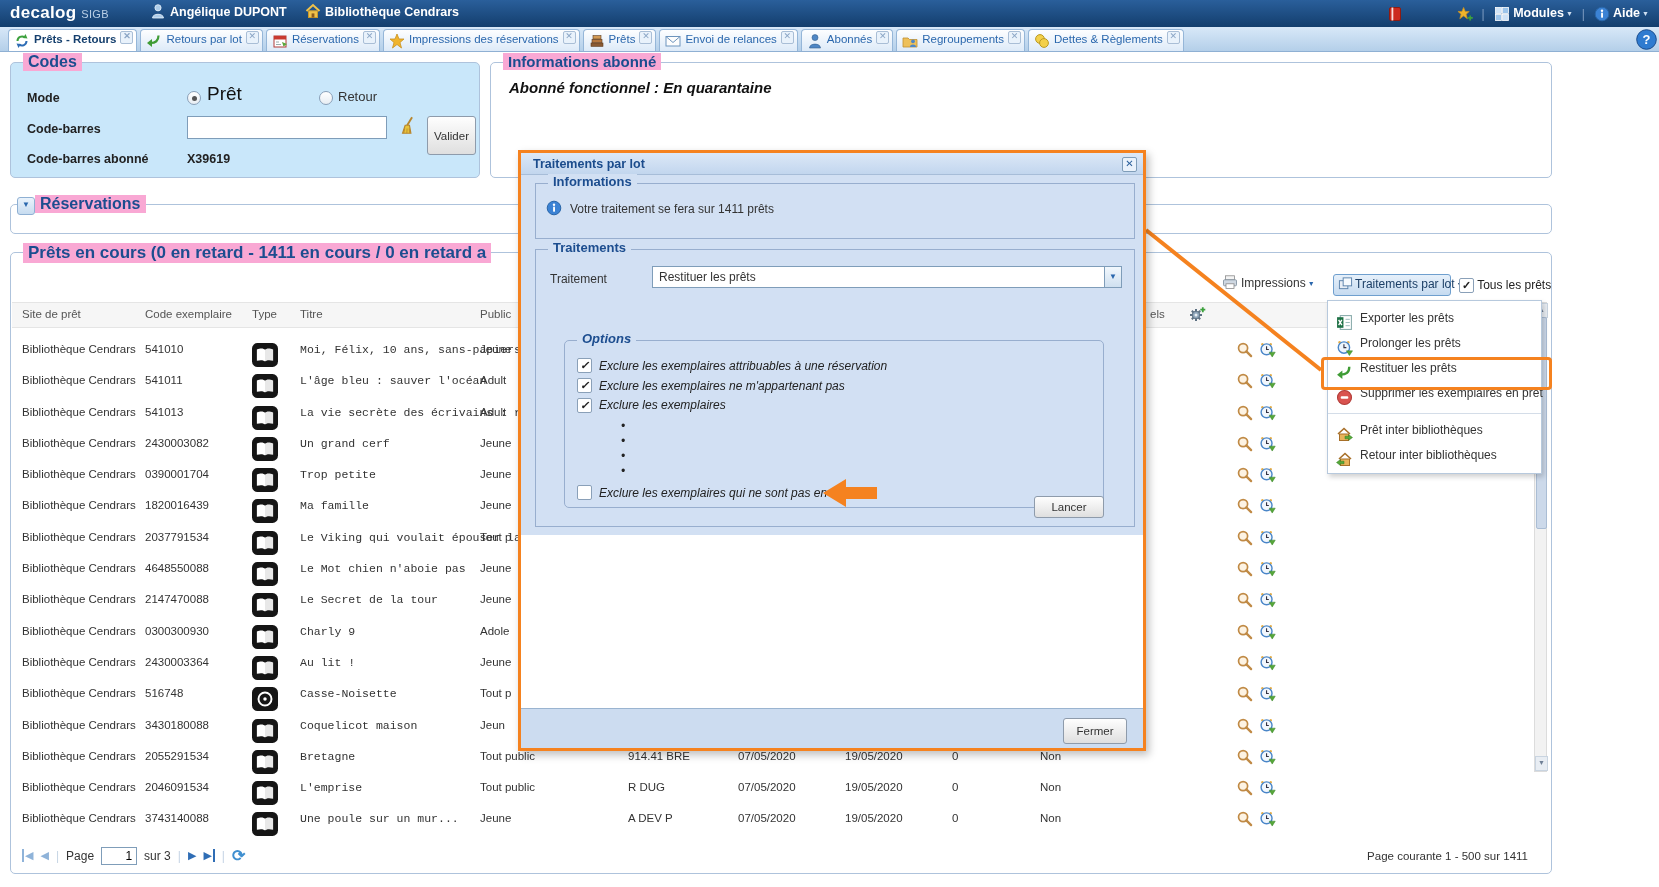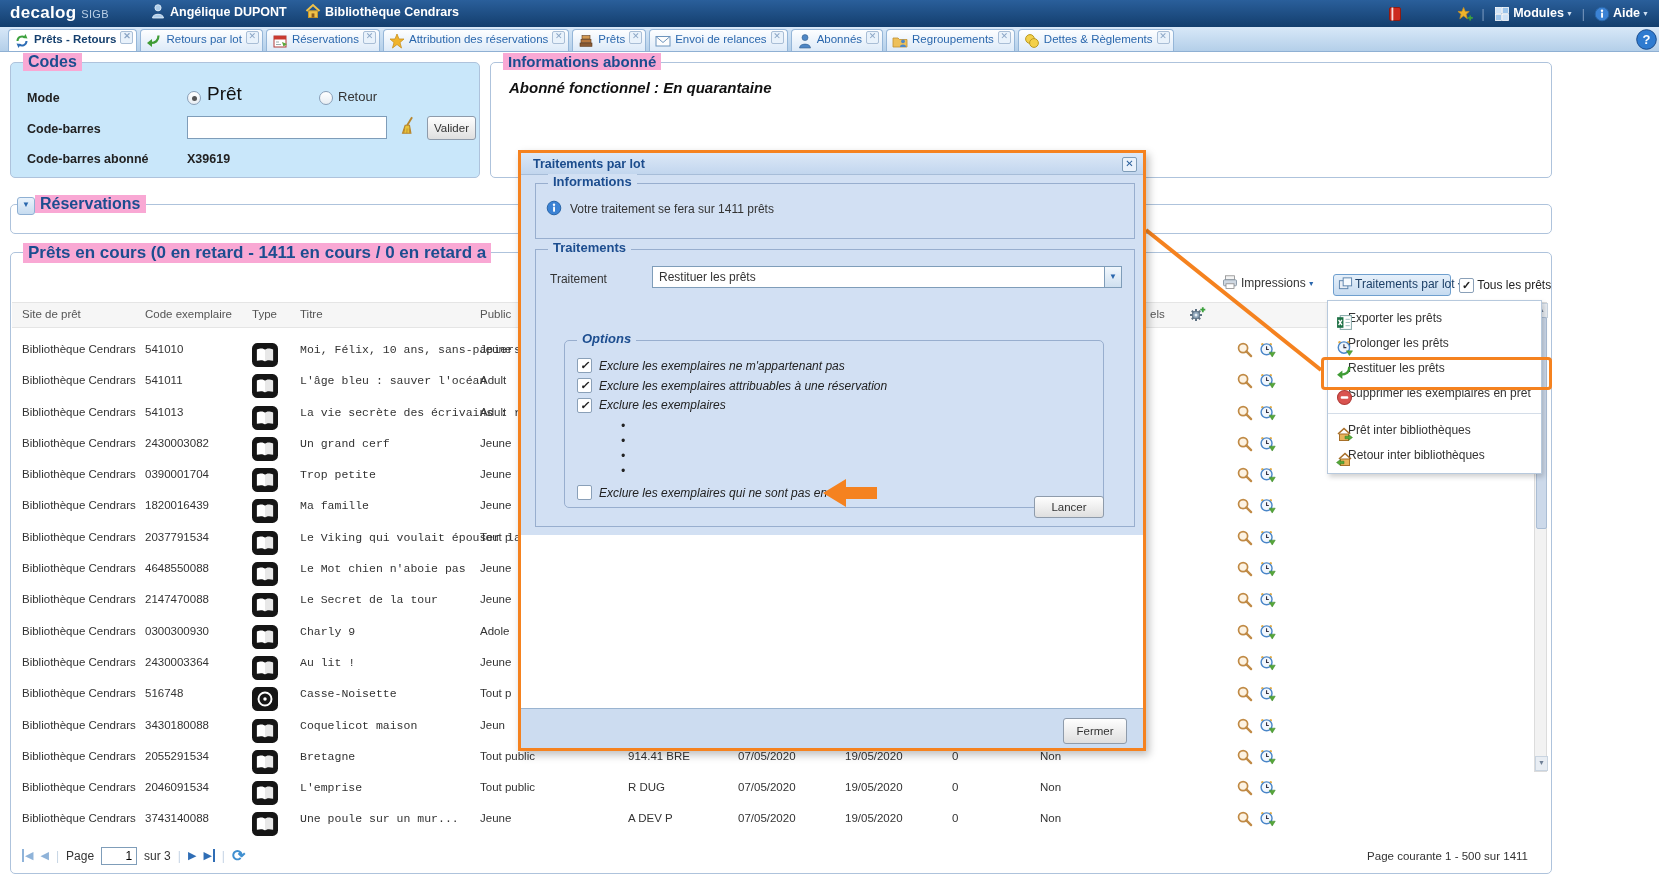--- a/index.html
+++ b/index.html
@@ -116,21 +116,21 @@
   .vscroll{position:absolute;left:1534px;top:302px;width:13px;height:470px;background:#f2f2f2;
            border:1px solid #dcdcdc;box-sizing:border-box;}
   .vthumb{position:absolute;left:1px;top:14px;width:9px;height:210px;background:#ccd9ea;
           border:1px solid #aabdd4;border-radius:2px;}
   .varr{position:absolute;left:0;width:11px;height:13px;background:#e8edf3;border:1px solid #c9d4e0;
         font-size:7px;color:#708096;text-align:center;line-height:12px;cursor:pointer;}
 
   
   .menu{position:absolute;left:1327px;top:300px;width:213px;background:#fff;
         border:1px solid #b7c9dd;box-shadow:2px 3px 5px rgba(0,0,0,.18);padding:5px 0;z-index:30;}
-  .mitem{position:relative;height:25px;line-height:25px;padding-left:20px;font-size:12px;
+  .mitem{position:relative;height:25px;line-height:25px;padding-left:32px;font-size:12px;
          color:#333;cursor:pointer;white-space:nowrap;}
   .mitem.sep_above{border-top:1px solid #d4dde8;margin-top:7px;padding-top:4px;height:25px;}
   .mitem .micon{position:absolute;left:8px;top:4px;width:17px;height:17px;}
   .mitem.sep_above .micon{top:8px;}
   .mitem .micon svg{width:17px;height:17px;}
   .orange-box{position:absolute;left:1321px;top:357px;width:225px;height:27px;
               border:3px solid #f5821f;border-radius:4px;z-index:36;pointer-events:none;}
   .connector{position:absolute;left:0;top:0;width:1659px;height:887px;z-index:28;pointer-events:none;}
 
   
@@ -366,21 +366,21 @@
   </span><span class="tab">
     <span class="ticon"><svg class="ic">
             <use href="#sym-calendar"></use>
           </svg></span>
     <span>Réservations</span>
     <span class="tclose">✕</span>
   </span><span class="tab">
     <span class="ticon"><svg class="ic">
             <use href="#sym-star"></use>
           </svg></span>
-    <span>Attribution des réservations</span>
+    <span>Impressions des réservations</span>
     <span class="tclose">✕</span>
   </span><span class="tab">
     <span class="ticon"><svg class="ic">
             <use href="#sym-books"></use>
           </svg></span>
     <span>Prêts</span>
     <span class="tclose">✕</span>
   </span><span class="tab">
     <span class="ticon"><svg class="ic">
             <use href="#sym-envelope"></use>
@@ -415,21 +415,21 @@
     <span class="frm-label" style="top:28px;">Mode</span>
     <span class="radio sel" style="position:absolute;left:176px;top:28px;"></span>
     <span style="position:absolute;left:196px;top:20px;font-size:19px;color:#111;">Prêt</span>
     <span class="radio" style="position:absolute;left:308px;top:28px;"></span>
     <span style="position:absolute;left:327px;top:26px;font-size:13px;color:#333;">Retour</span>
     <span class="frm-label" style="top:59px;">Code-barres</span>
     <input class="txt-input" style="left: 176px; top: 53px; width: 200px; height: 23px;">
     <svg style="position:absolute;left:388px;top:53px;width:19px;height:19px;">
         <use href="#sym-broom"></use>
       </svg>
-    <button class="btn" style="position:absolute;left:416px;top:53px;width:49px;height:24px;text-align:right;">Valider</button>
+    <button class="btn" style="position:absolute;left:416px;top:53px;width:49px;height:39px;text-align:right;">Valider</button>
     <span class="frm-label" style="top:89px;">Code-barres abonné</span>
     <span style="position:absolute;left:176px;top:89px;font-weight:bold;font-size:12.5px;color:#222;">X39619</span>
   </div>
 
   <div class="panel infos">
     <span class="plegend">Informations abonné</span>
     <div class="infos-status">Abonné fonctionnel : En quarantaine</div>
   </div>
 
   <div class="panel resa">
@@ -864,24 +864,24 @@
         <span class="plegend">Traitements</span>
         <span class="trait-label">Traitement</span>
         <div class="select">
           <span class="sval">Restituer les prêts</span>
           <span class="sbtn">▼</span>
         </div>
         <div class="mp-opts">
           <span class="plegend">Options</span>
           <div class="opt-rows">
               <div class="opt-row">
+    <span class="chk on"></span><span>Exclure les exemplaires attribuables à une réservation</span>
+  </div>
+              <div class="opt-row">
     <span class="chk on"></span><span>Exclure les exemplaires ne m'appartenant pas</span>
-  </div>
-              <div class="opt-row">
-    <span class="chk on"></span><span>Exclure les exemplaires attribuables à une réservation</span>
   </div>
               <div class="opt-row">
     <span class="chk on"></span><span>Exclure les exemplaires</span>
   </div>
             </div>
           <div class="bullets">
               <div class="bullet"></div>
               <div class="bullet"></div>
               <div class="bullet"></div>
               <div class="bullet"></div>

